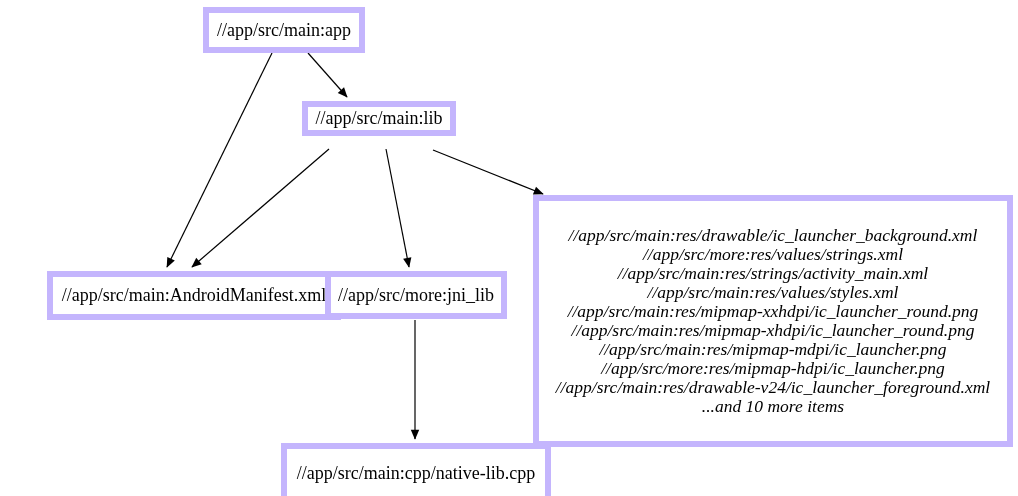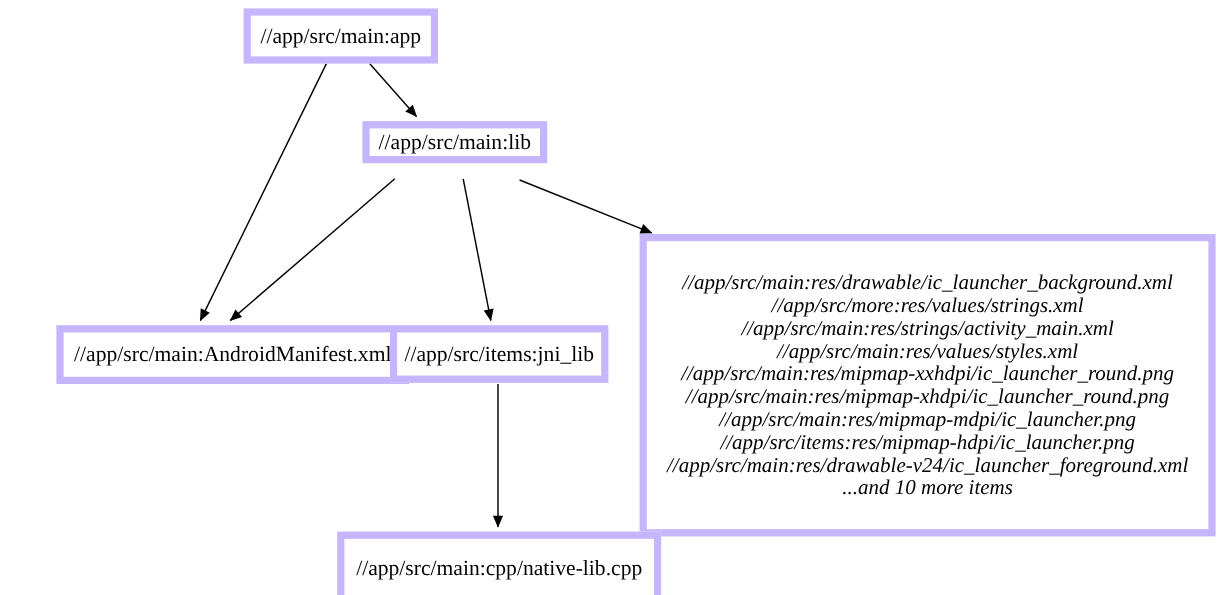--- a/index.html
+++ b/index.html
@@ -77,32 +77,32 @@
 
   <div class="node" style="left:302px; top:101px; width:154px; height:35px;">
     <span>//app/src/main:lib</span>
   </div>
 
   <div class="node" style="left:7px; top:271px; width:294px; height:49px;margin-left:40px;">
     <span>//app/src/main:AndroidManifest.xml</span>
   </div>
 
   <div class="node" style="left:325px; top:271px; width:182px; height:48px;">
-    <span>//app/src/items:jni_lib</span>
+    <span>//app/src/more:jni_lib</span>
   </div>
 
   <div class="node multiline" style="left:533px; top:195px; width:480px; height:252px;font-style:italic;">
     <span class="res-line">//app/src/main:res/drawable/ic_launcher_background.xml</span>
     <span class="res-line">//app/src/more:res/values/strings.xml</span>
     <span class="res-line">//app/src/main:res/strings/activity_main.xml</span>
     <span class="res-line">//app/src/main:res/values/styles.xml</span>
     <span class="res-line">//app/src/main:res/mipmap-xxhdpi/ic_launcher_round.png</span>
     <span class="res-line">//app/src/main:res/mipmap-xhdpi/ic_launcher_round.png</span>
     <span class="res-line">//app/src/main:res/mipmap-mdpi/ic_launcher.png</span>
-    <span class="res-line">//app/src/items:res/mipmap-hdpi/ic_launcher.png</span>
+    <span class="res-line">//app/src/more:res/mipmap-hdpi/ic_launcher.png</span>
     <span class="res-line">//app/src/main:res/drawable-v24/ic_launcher_foreground.xml</span>
     <span class="res-line">...and 10 more items</span>
   </div>
 
   <div class="node" style="left:281px; top:443px; width:270px; height:60px;">
     <span>//app/src/main:cpp/native-lib.cpp</span>
   </div>
 
 </div>
 

